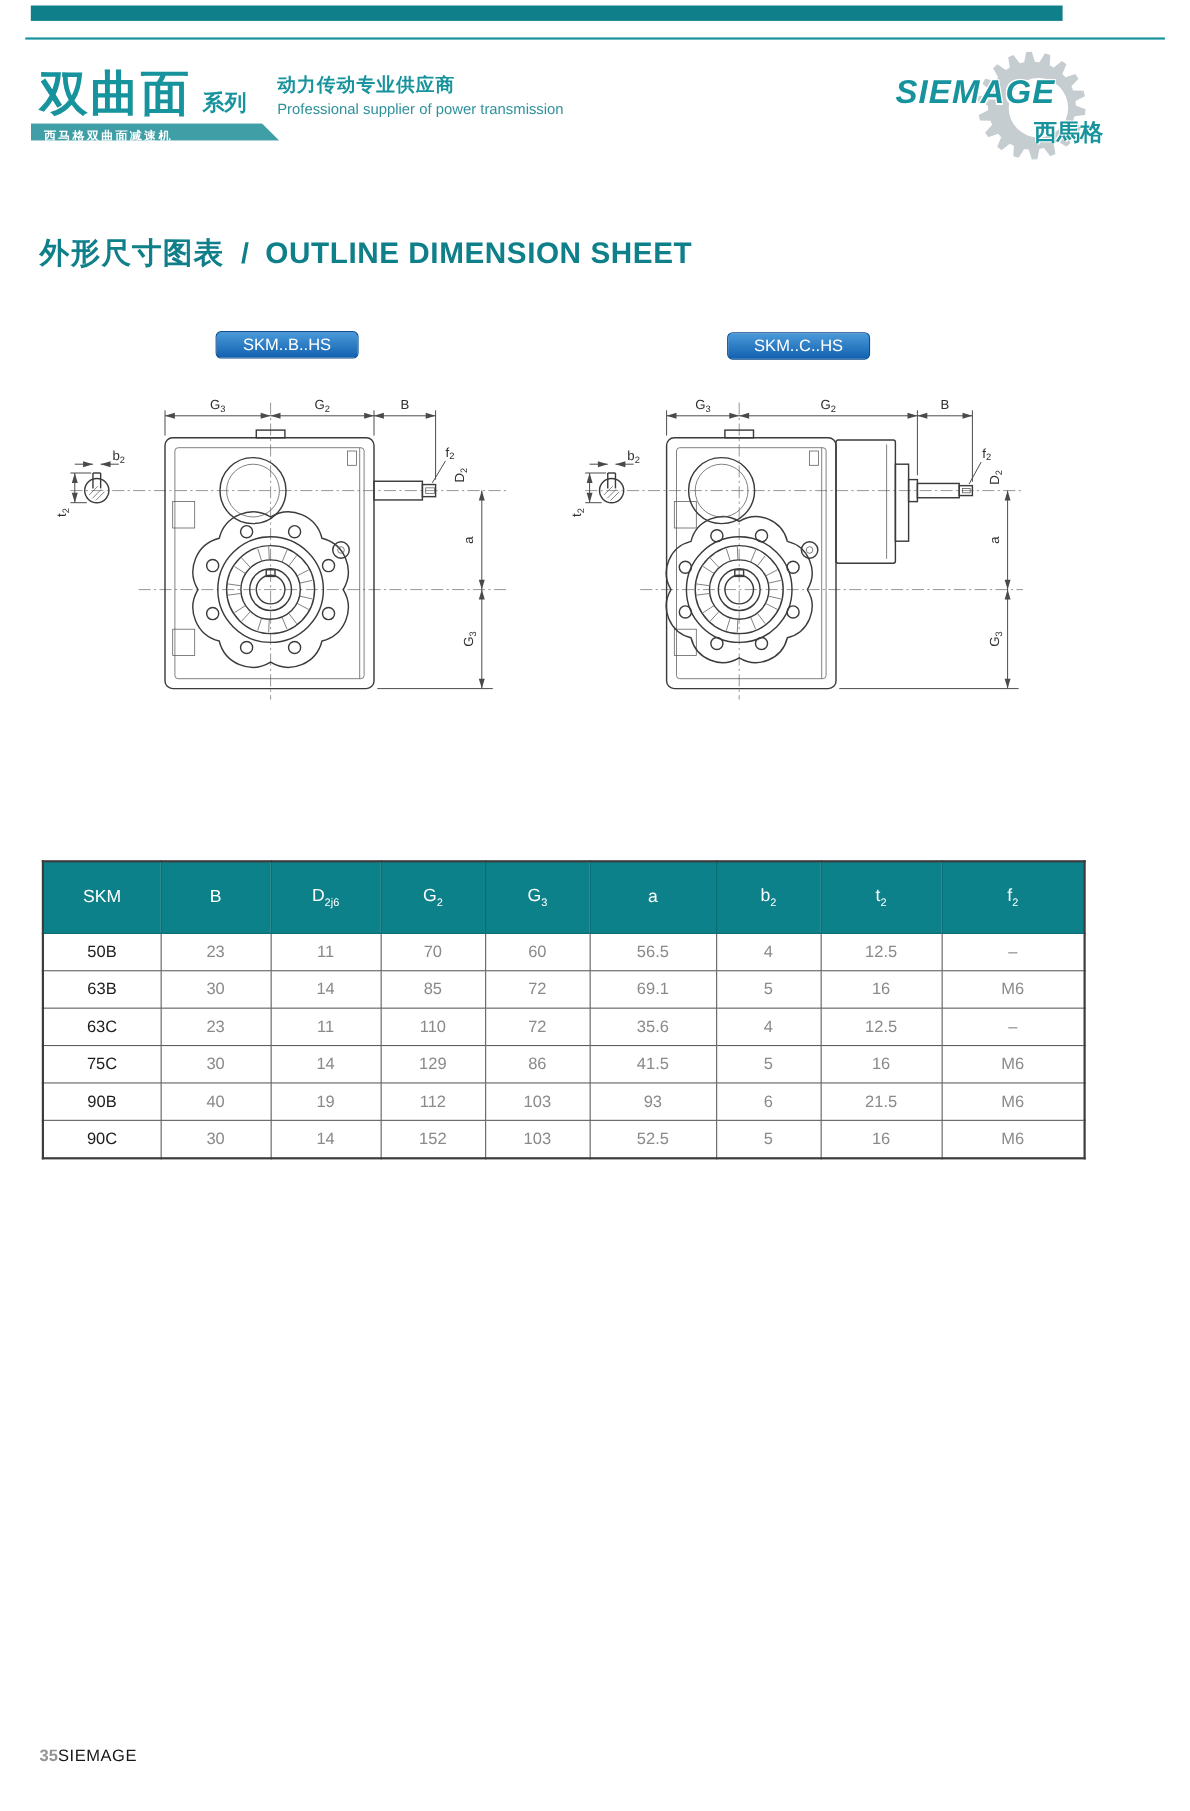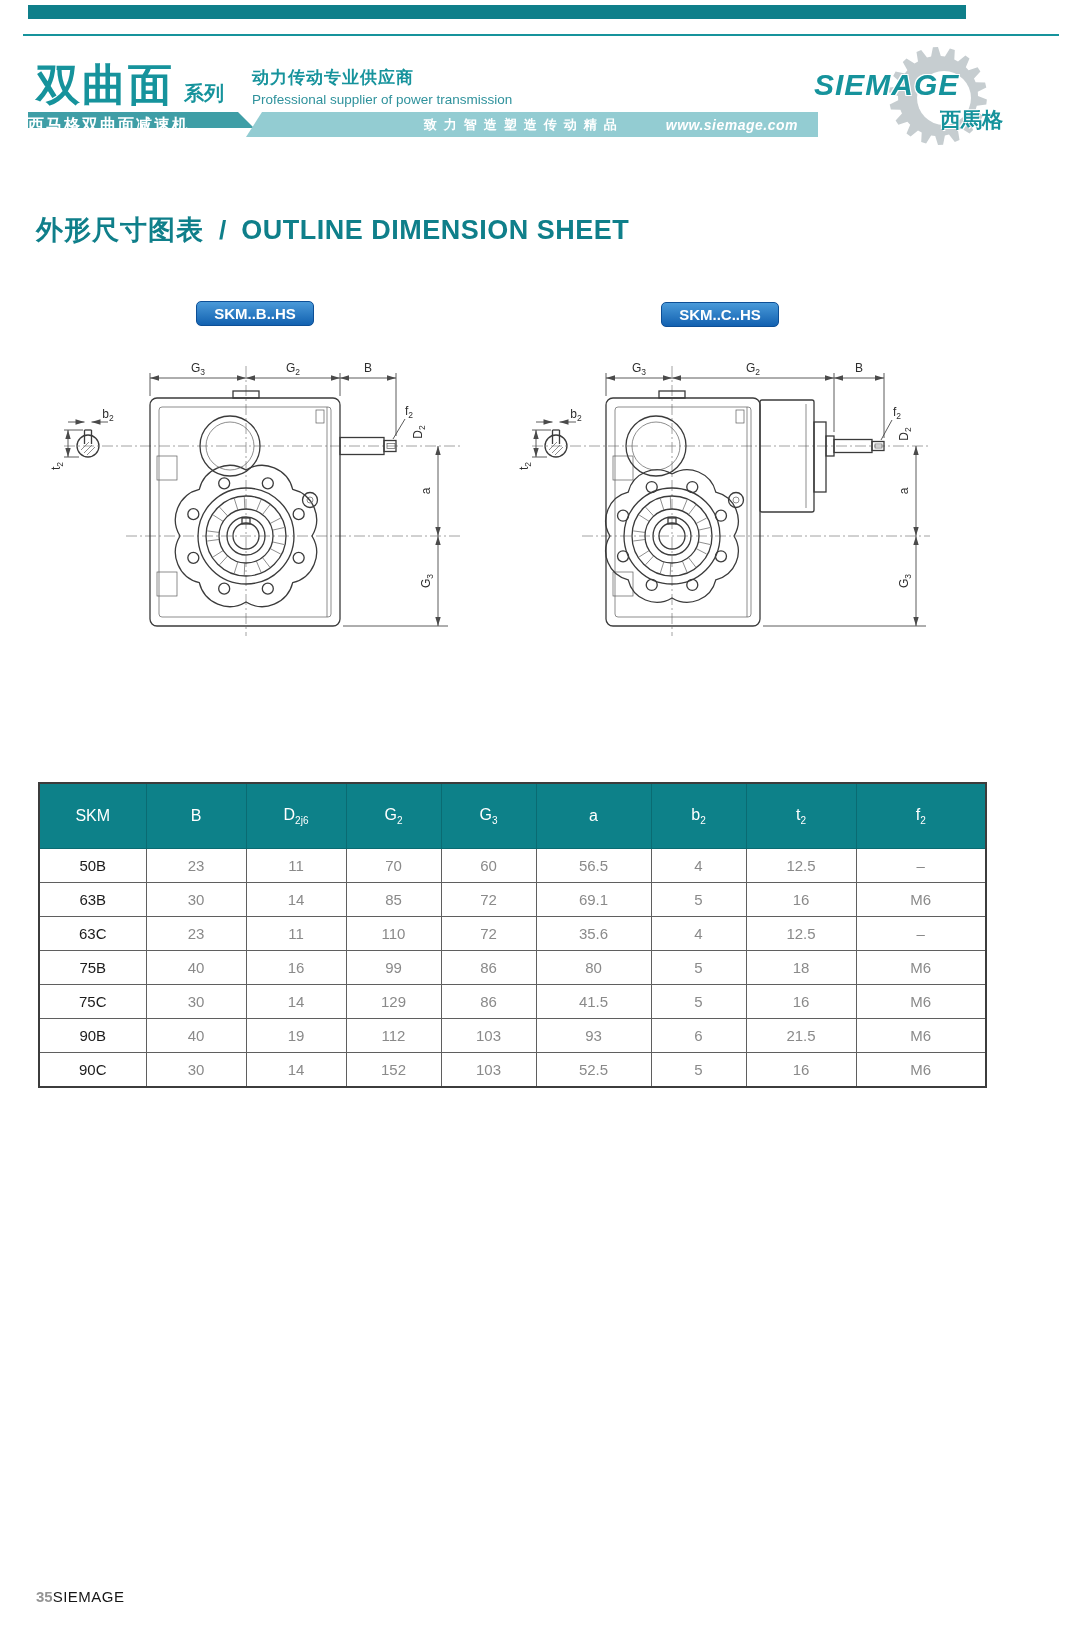--- a/index.html
+++ b/index.html
@@ -23,44 +23,44 @@
   .series{position:absolute;left:36px;top:56px;display:flex;align-items:baseline;gap:10px;color:var(--teal-bright);}
   .series-cn{font-size:44px;font-weight:800;letter-spacing:2px;}
   .series-suffix{font-size:20px;font-weight:800;}
 
   .supplier{position:absolute;left:252px;top:66px;color:var(--teal-bright);}
   .supplier-cn{font-size:17px;font-weight:700;letter-spacing:1px;}
   .supplier-en{font-size:13.5px;margin-top:3px;color:#2f929c;}
 
   .band-dark{position:absolute;left:28px;top:112px;width:226px;height:16px;background:var(--band-dark);
              clip-path:polygon(0 0,calc(100% - 16px) 0,100% 100%,0 100%);
-             color:#fff;font-size:16px;font-weight:600;letter-spacing:2px;line-height:25px;padding-left:0;box-sizing:border-box;}
+             color:#fff;font-size:11px;font-weight:600;letter-spacing:2px;line-height:25px;padding-left:12px;box-sizing:border-box;}
   .band-light{position:absolute;left:246px;top:112px;width:572px;height:25px;background:var(--band-light);
              clip-path:polygon(16px 0,100% 0,100% 100%,0 100%);
              display:flex;justify-content:flex-end;align-items:center;gap:42px;padding-right:20px;box-sizing:border-box;}
   .band-slogan{color:#fff;font-size:13px;font-weight:700;letter-spacing:7px;}
   .band-site{color:#fff;font-size:14px;font-weight:700;font-style:italic;letter-spacing:.5px;}
 
   .logo{position:absolute;left:812px;top:44px;width:260px;height:102px;}
   .logo svg{position:absolute;left:48px;top:0;}
   .logo-text{position:absolute;left:2px;top:24px;font-size:30px;font-weight:900;font-style:italic;
              letter-spacing:1px;color:var(--teal-bright);
              text-shadow:1px 1px 0 #fff,-1px -1px 0 #fff,1px -1px 0 #fff,-1px 1px 0 #fff;}
   .logo-cn{position:absolute;left:128px;top:62px;font-size:21px;font-weight:700;color:var(--teal-bright);
            font-family:"Liberation Serif",serif;
            text-shadow:1px 1px 0 #fff,-1px -1px 0 #fff;}
 
   .sec-title{position:absolute;left:36px;top:212px;display:flex;align-items:baseline;gap:15px;color:var(--teal);}
   .t-cn{font-size:27px;font-weight:800;letter-spacing:1px;}
   .t-sep{font-size:26px;font-weight:700;}
   .t-en{font-size:27px;font-weight:800;letter-spacing:0.5px;}
 
-  .pill{position:absolute;width:118px;height:25px;border-radius:5px;
+  .pill{position:absolute;width:130px;height:25px;border-radius:5px;
         background:linear-gradient(#4a9ad9,#1261b0);border:1px solid var(--label-blue-dark);
-        color:#fff;font-size:15px;font-weight:700;text-align:center;line-height:24px;box-sizing:border-box;}
+        color:#fff;font-size:15px;font-weight:400;text-align:center;line-height:24px;box-sizing:border-box;}
   .pill-b{left:196px;top:301px;}
   .pill-c{left:661px;top:302px;}
 
   svg.diag{position:absolute;overflow:visible;}
   #diag0{left:50px;top:340px;}
   #diag1{left:518px;top:340px;}
 
   .ln{stroke:var(--line);stroke-width:1.3;fill:none;}
   .ln2{stroke:#5d5d5d;stroke-width:0.7;fill:none;}
   .cl{stroke:#8a8a8a;stroke-width:0.8;fill:none;stroke-dasharray:11 3 2 3;}
@@ -95,24 +95,20 @@
     <span class="series-suffix">系列</span>
   </div>
 
   <div class="supplier">
     <div class="supplier-cn">动力传动专业供应商</div>
     <div class="supplier-en">Professional supplier of power transmission</div>
   </div>
 
   <div class="band-dark">
     <span>西马格双曲面减速机</span>
-  </div>
-  <div class="band-light">
-    <span class="band-slogan">致力智造塑造传动精品</span>
-    <span class="band-site">www.siemage.com</span>
   </div>
 
   <div class="logo">
     <svg id="gear-svg" width="170" height="102" viewBox="0 0 170 102">
         <polygon points="118.0,52.0 126.9,55.4 126.3,60.5 116.8,61.7 115.6,65.7 122.8,71.9 120.4,76.5 111.2,74.4 108.6,77.7 113.2,86.0 109.5,89.5 101.5,84.4 98.0,86.6 99.5,96.0 94.8,98.0 89.0,90.5 84.9,91.4 83.1,100.7 78.0,101.0 75.2,91.9 71.1,91.4 66.1,99.5 61.2,98.0 61.7,88.5 58.0,86.6 50.6,92.6 46.5,89.5 50.2,80.8 47.4,77.7 38.4,80.8 35.6,76.5 42.0,69.5 40.4,65.7 30.9,65.5 29.7,60.5 38.2,56.2 38.0,52.0 29.1,48.6 29.7,43.5 39.2,42.3 40.4,38.3 33.2,32.1 35.6,27.5 44.8,29.6 47.4,26.3 42.8,18.0 46.5,14.5 54.5,19.6 58.0,17.4 56.5,8.0 61.2,6.0 67.0,13.5 71.1,12.6 72.9,3.3 78.0,3.0 80.8,12.1 84.9,12.6 89.9,4.5 94.8,6.0 94.3,15.5 98.0,17.4 105.4,11.4 109.5,14.5 105.8,23.2 108.6,26.3 117.6,23.2 120.4,27.5 114.0,34.5 115.6,38.3 125.1,38.5 126.3,43.5 117.8,47.8" fill="var(--gear-gray)"></polygon>
         <circle cx="84" cy="54" r="27" fill="#fff"></circle>
       </svg>
     <div class="logo-text">SIEMAGE</div>
     <div class="logo-cn">西馬格</div>
   </div>
@@ -373,31 +369,20 @@
             <td class="val">23</td>
             <td class="val">11</td>
             <td class="val">110</td>
             <td class="val">72</td>
             <td class="val">35.6</td>
             <td class="val">4</td>
             <td class="val">12.5</td>
             <td class="val">–</td>
           </tr>
           <tr>
-            <td class="model">75B</td>
-            <td class="val">40</td>
-            <td class="val">16</td>
-            <td class="val">99</td>
-            <td class="val">86</td>
-            <td class="val">80</td>
-            <td class="val">5</td>
-            <td class="val">18</td>
-            <td class="val">M6</td>
-          </tr>
-          <tr>
             <td class="model">75C</td>
             <td class="val">30</td>
             <td class="val">14</td>
             <td class="val">129</td>
             <td class="val">86</td>
             <td class="val">41.5</td>
             <td class="val">5</td>
             <td class="val">16</td>
             <td class="val">M6</td>
           </tr>

